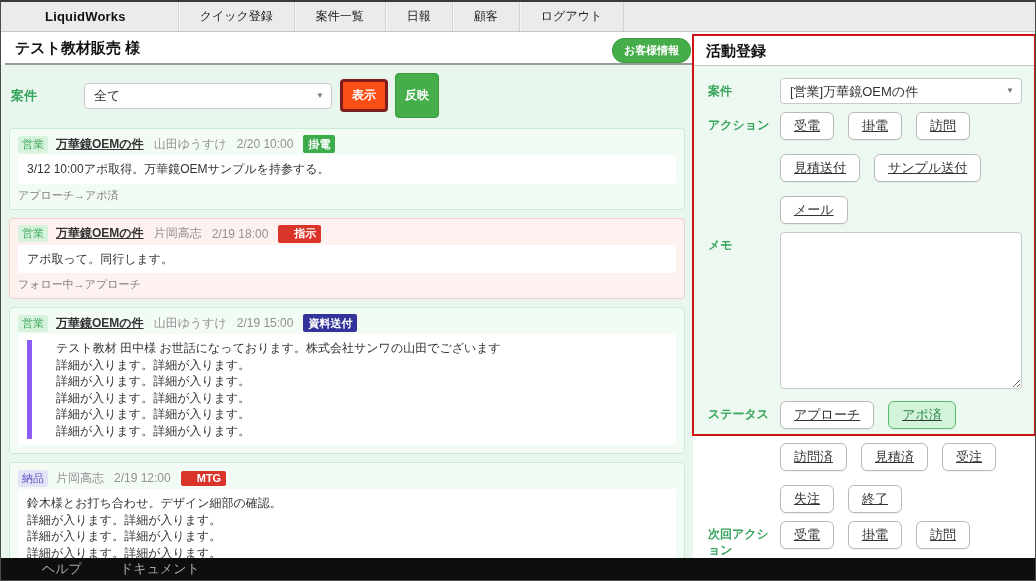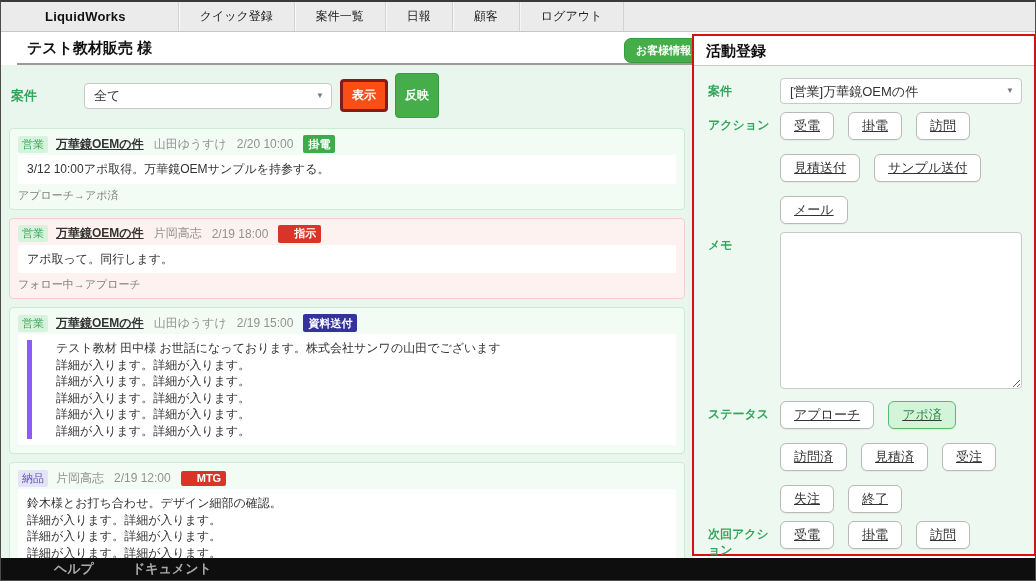--- a/index.html
+++ b/index.html
@@ -23,25 +23,25 @@
   
   .topnav{position:absolute;top:0;left:0;right:0;height:30px;background:#ebebeb;
           border-bottom:1px solid #c6c6c6;display:flex;align-items:stretch;}
   .brand{margin-left:44px;font-weight:bold;font-size:13px;line-height:29px;color:#111;letter-spacing:.2px;cursor:pointer;}
   .nav-items{display:flex;margin-left:52px;}
   .nav-item{display:flex;align-items:center;padding:0 21px;font-size:12px;color:#222;
             border-right:1px solid #d2d2d2;box-shadow:inset 1px 0 0 #f7f7f7;cursor:pointer;}
   .nav-item:first-child{border-left:1px solid #d2d2d2;}
 
   
-  .titlebar{position:absolute;top:30px;left:16px;right:0;height:33px;background:#fff;
+  .titlebar{position:absolute;top:30px;left:4px;right:0;height:33px;background:#fff;
             border-bottom:2px solid #9a9a9a;}
   .cust-title{font-size:15px;font-weight:bold;color:#111;padding-left:10px;line-height:31px;}
   .btn-cust{position:absolute;left:607px;top:6px;background:var(--green);color:#fff;border:1px solid #3a9a3e;
-            font-size:11px;font-weight:bold;padding:4px 11px;border-radius:7px;cursor:pointer;
+            font-size:11px;font-weight:bold;padding:4px 11px;border-radius:12px;cursor:pointer;
             font-family:inherit;}
 
   
   .content{position:absolute;top:63px;left:0;width:692px;height:496px;background:var(--page-green);
            padding:6px 8px;overflow:hidden;}
   .filter-row{display:flex;align-items:center;margin:2px 0 10px 2px;}
   .flabel{width:73px;font-size:13px;font-weight:bold;color:var(--label-green);}
   .select-wrap{position:relative;display:inline-block;}
   .select-wrap select{appearance:none;-webkit-appearance:none;background:#fff;border:1px solid #c9c9c9;
         border-radius:4px;height:26px;font-size:13px;color:#333;padding:0 22px 0 9px;width:100%;
@@ -66,40 +66,40 @@
   .dt{color:#929292;margin-right:10px;}
   .abadge{font-size:11px;font-weight:bold;color:#fff;padding:1.5px 5px;border-radius:2px;}
   .b-green{background:var(--badge-green);}
   .b-red{background:var(--red-badge);padding-left:16px;}
   .b-navy{background:var(--navy-badge);}
   .card-body{background:#fff;border-radius:2px;margin:2px 0;padding:6px 9px;font-size:12px;line-height:1.38;color:#333;}
   .card-body .lines.q{border-left:5px solid #8b5cf6;padding-left:24px;}
   .card-foot{font-size:11px;color:#7d7d7d;margin-top:4px;}
 
   
-  .panel{position:absolute;left:691px;top:32px;width:344px;height:522px;background:var(--panel-green);
+  .panel{position:absolute;left:691px;top:32px;width:344px;height:402px;background:var(--panel-green);
          border:2px solid var(--panel-border);}
   .panel-title{background:#fff;border-bottom:1px solid #c9c9c9;font-size:15px;font-weight:bold;color:#111;
          padding:6px 12px;height:30px;}
   .form{padding:12px 12px 0 14px;}
   .frow{display:flex;margin-bottom:8px;}
   .flab{width:72px;min-width:72px;font-size:12px;font-weight:bold;color:var(--label-green);
         line-height:1.3;padding-top:6px;}
   .fctl{flex:1;}
   .fctl .select-wrap{width:100%;}
   .chips{display:flex;flex-wrap:wrap;gap:14px;text-decoration:underline;}
   .chip{background:#fff;border:1px solid #b9b9b9;border-radius:6px;font-size:13px;color:#333;
         padding:4px 13px;cursor:pointer;font-family:inherit;box-shadow:0 1px 1px rgba(0,0,0,.05);}
   .chip.selected{background:#d2f5da;border:1px solid #58ba6d;color:#2f8547;}
   .memo{width:100%;height:157px;background:#fff;border:1px solid #c9c9c9;border-radius:4px;
         font-size:13px;font-family:inherit;padding:6px;resize:vertical;}
 
   
   .footer{position:absolute;left:0;right:0;bottom:0;height:22px;background:#0e0e0e;
-          display:flex;align-items:center;padding-left:53px;gap:38px;font-weight:bold;}
+          display:flex;align-items:center;padding-left:41px;gap:38px;}
   .footer-link{color:#a9a9a9;font-size:13px;cursor:pointer;}
 </style>
 </head>
 <body>
 
 <div class="app">
 
   <header class="topnav">
     <div class="brand">LiquidWorks</div>
     <nav class="nav-items" id="nav-items">

